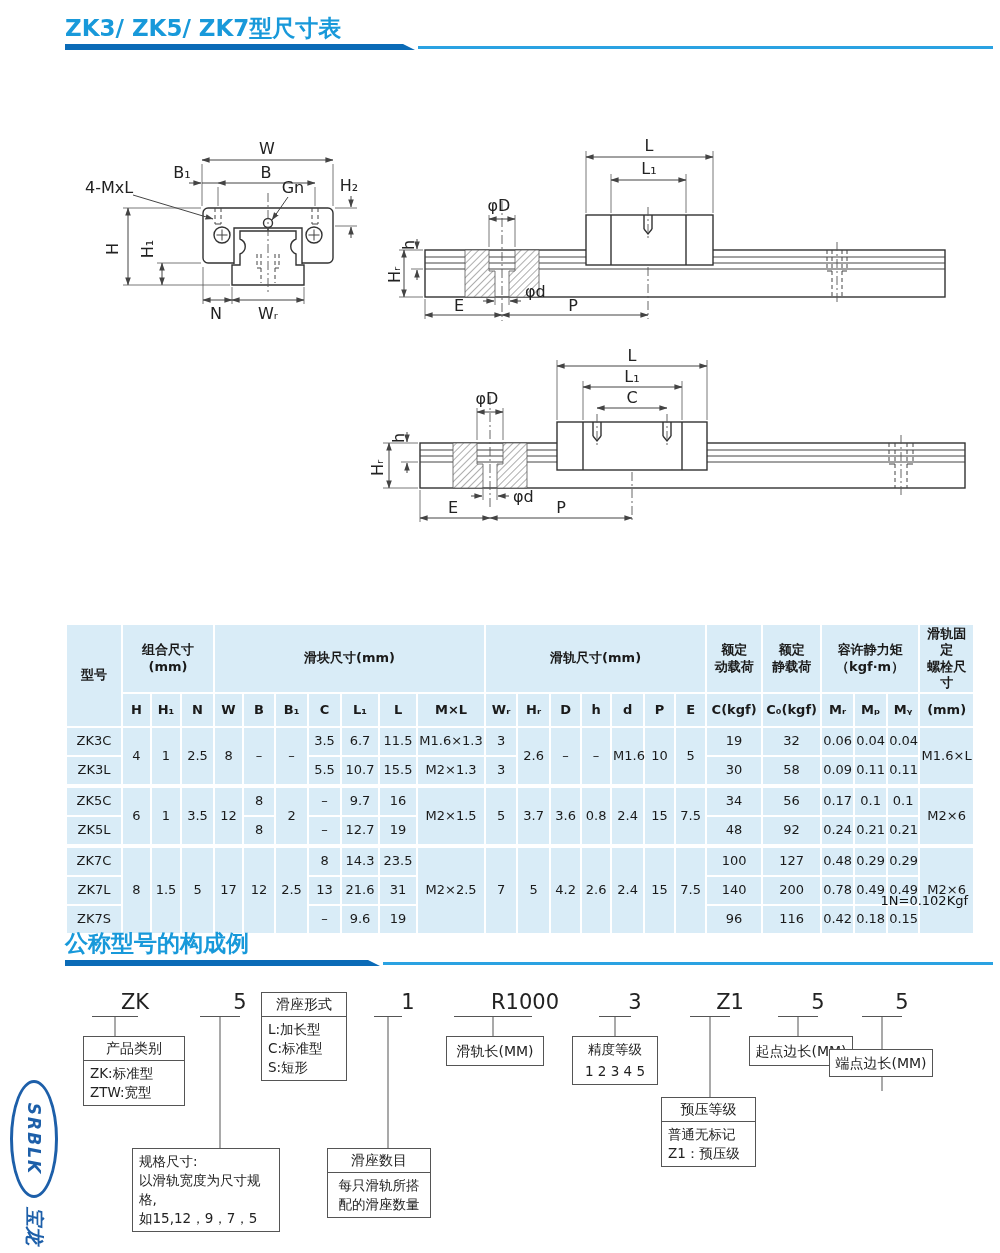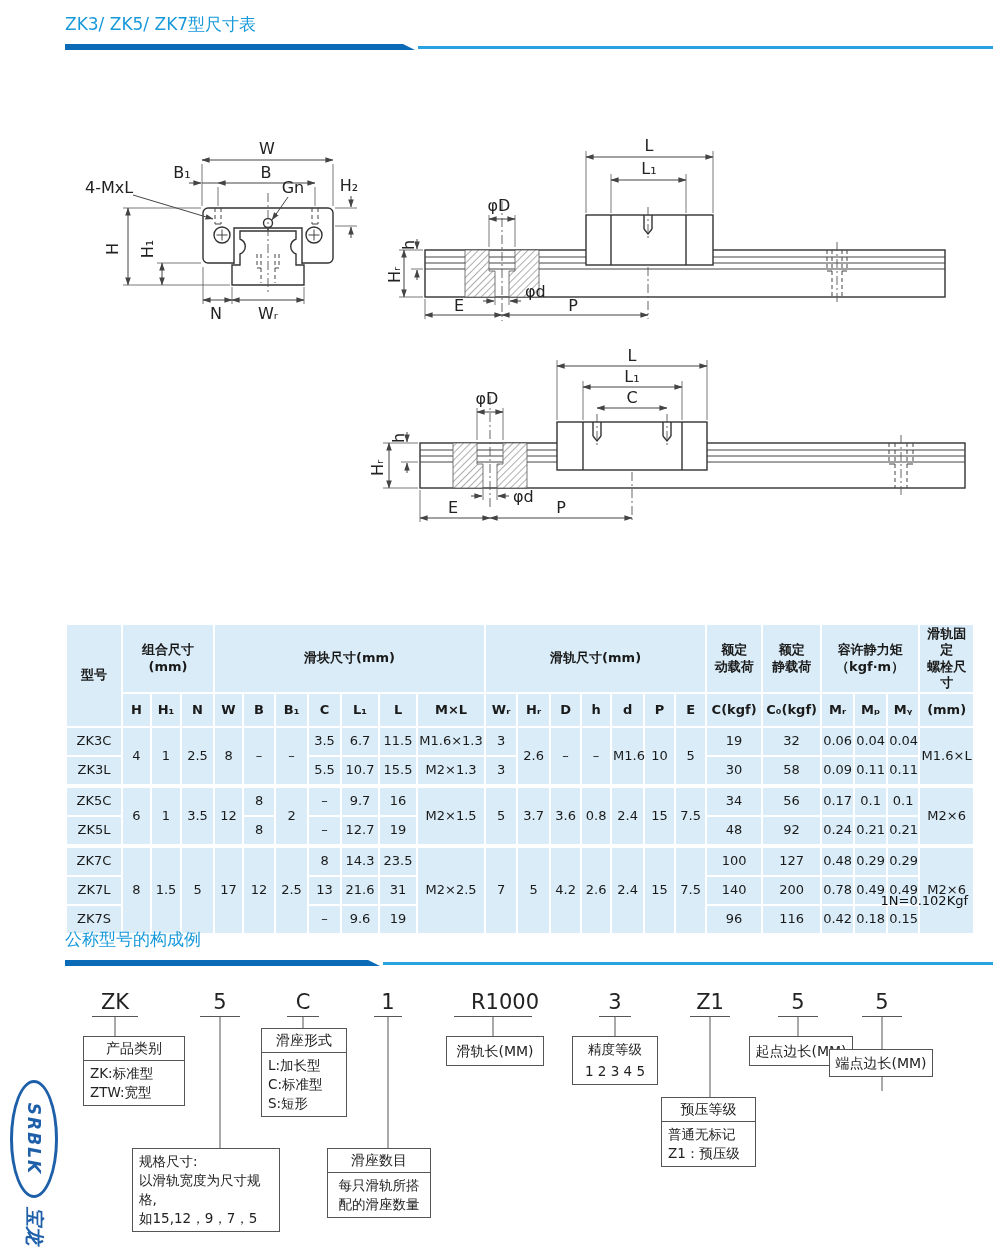--- a/index.html
+++ b/index.html
@@ -1,20 +1,20 @@
 <!DOCTYPE html>
 <html><head>
 <meta charset="utf-8">
 <style>
   html,body{margin:0;padding:0;background:#fff;}
   body{font-family:"DejaVu Sans","Liberation Sans",sans-serif;color:#1a1a1a;}
   .page{position:relative;width:1000px;height:1253px;background:#fff;overflow:hidden;}
 
   
-  .sec-title{position:absolute;font-size:17px;font-weight:400;color:#1899da;white-space:nowrap;}
+  .sec-title{position:absolute;font-size:23px;font-weight:700;color:#1899da;white-space:nowrap;}
   .bar-thick{position:absolute;height:6px;background:#0b6bb7;}
   .bar-thick.tip{clip-path:polygon(0 0,calc(100% - 12px) 0,100% 100%,0 100%);}
   .bar-thin{position:absolute;height:3px;background:#2aa2e2;}
 
   
   svg{position:absolute;overflow:visible;}
   svg text{font-size:16px;fill:#222;}
   .obj{stroke:#333;stroke-width:1.4;fill:none;}
   .wfill{fill:#fff;stroke:#333;stroke-width:1.4;}
   .erase{fill:#fff;stroke:none;}
@@ -27,21 +27,21 @@
   #dim-table{position:absolute;left:65px;top:623px;width:903px;border-collapse:collapse;table-layout:fixed;}
   #dim-table th,#dim-table td{background:#d9ecf7;border:2px solid #fff;text-align:center;vertical-align:middle;
     font-size:13px;padding:1px;white-space:pre-line;line-height:1.25;}
   #dim-table thead tr:first-child th{height:48px;font-weight:700;}
   #dim-table thead tr:last-child th{height:30px;font-weight:700;}
   #dim-table tbody td{height:25px;font-weight:400;}
   #dim-table tr.grp td{border-top:4px solid #fff;}
   .tbl-note{position:absolute;left:770px;top:893px;width:198px;text-align:right;font-size:13px;color:#111;}
 
   
-  .code{position:absolute;top:990px;font-size:21px;color:#222;text-align:right;transform:translateX(-50%);white-space:nowrap;}
+  .code{position:absolute;top:990px;font-size:21px;color:#222;text-align:right;transform:translateX(-50%);white-space:nowrap;margin-left:20px;}
   .uline{position:absolute;top:1016px;height:1px;background:#555;transform:translateX(-50%);}
   .drop{position:absolute;width:1px;background:#555;transform:translateX(-50%);}
   .mbox{position:absolute;border:1px solid #555;background:#fff;font-size:13.5px;color:#222;line-height:19px;box-sizing:border-box;}
   .mbox .bt{border-bottom:1px solid #555;text-align:center;padding:2px 2px;font-size:14px;}
   .mbox .bb{padding:3px 6px;white-space:pre-line;}
   .mbox.center1{display:flex;align-items:center;justify-content:center;font-size:14px;}
   .mbox .bb.ctr{text-align:center;}
 
   
   .logo-rot{position:absolute;left:-52px;top:1138px;width:172px;height:56px;transform:rotate(90deg);
@@ -523,21 +523,21 @@
   <div class="drop" style="left:615px;top:1016px;height:20px;"></div>
   <div class="drop" style="left:710px;top:1016px;height:81px;"></div>
   <div class="drop" style="left:798px;top:1016px;height:20px;"></div>
   <div class="drop" style="left:882px;top:1016px;height:75px;"></div>
 
   <div class="mbox" style="left:83px;top:1036px;width:102px;">
     <div class="bt">产品类别</div>
     <div class="bb">ZK:标准型
 ZTW:宽型</div>
   </div>
-  <div class="mbox" style="left:261px;top:1028px;width:86px;">
+  <div class="mbox" style="left:261px;top:992px;width:86px;">
     <div class="bt">滑座形式</div>
     <div class="bb">L:加长型
 C:标准型
 S:短形</div>
   </div>
   <div class="mbox center1" style="left:446px;top:1036px;width:98px;height:30px;">
     <span>滑轨长(MM)</span>
   </div>
   <div class="mbox" style="left:572px;top:1036px;width:86px;">
     <div class="bb ctr">精度等级</div>

